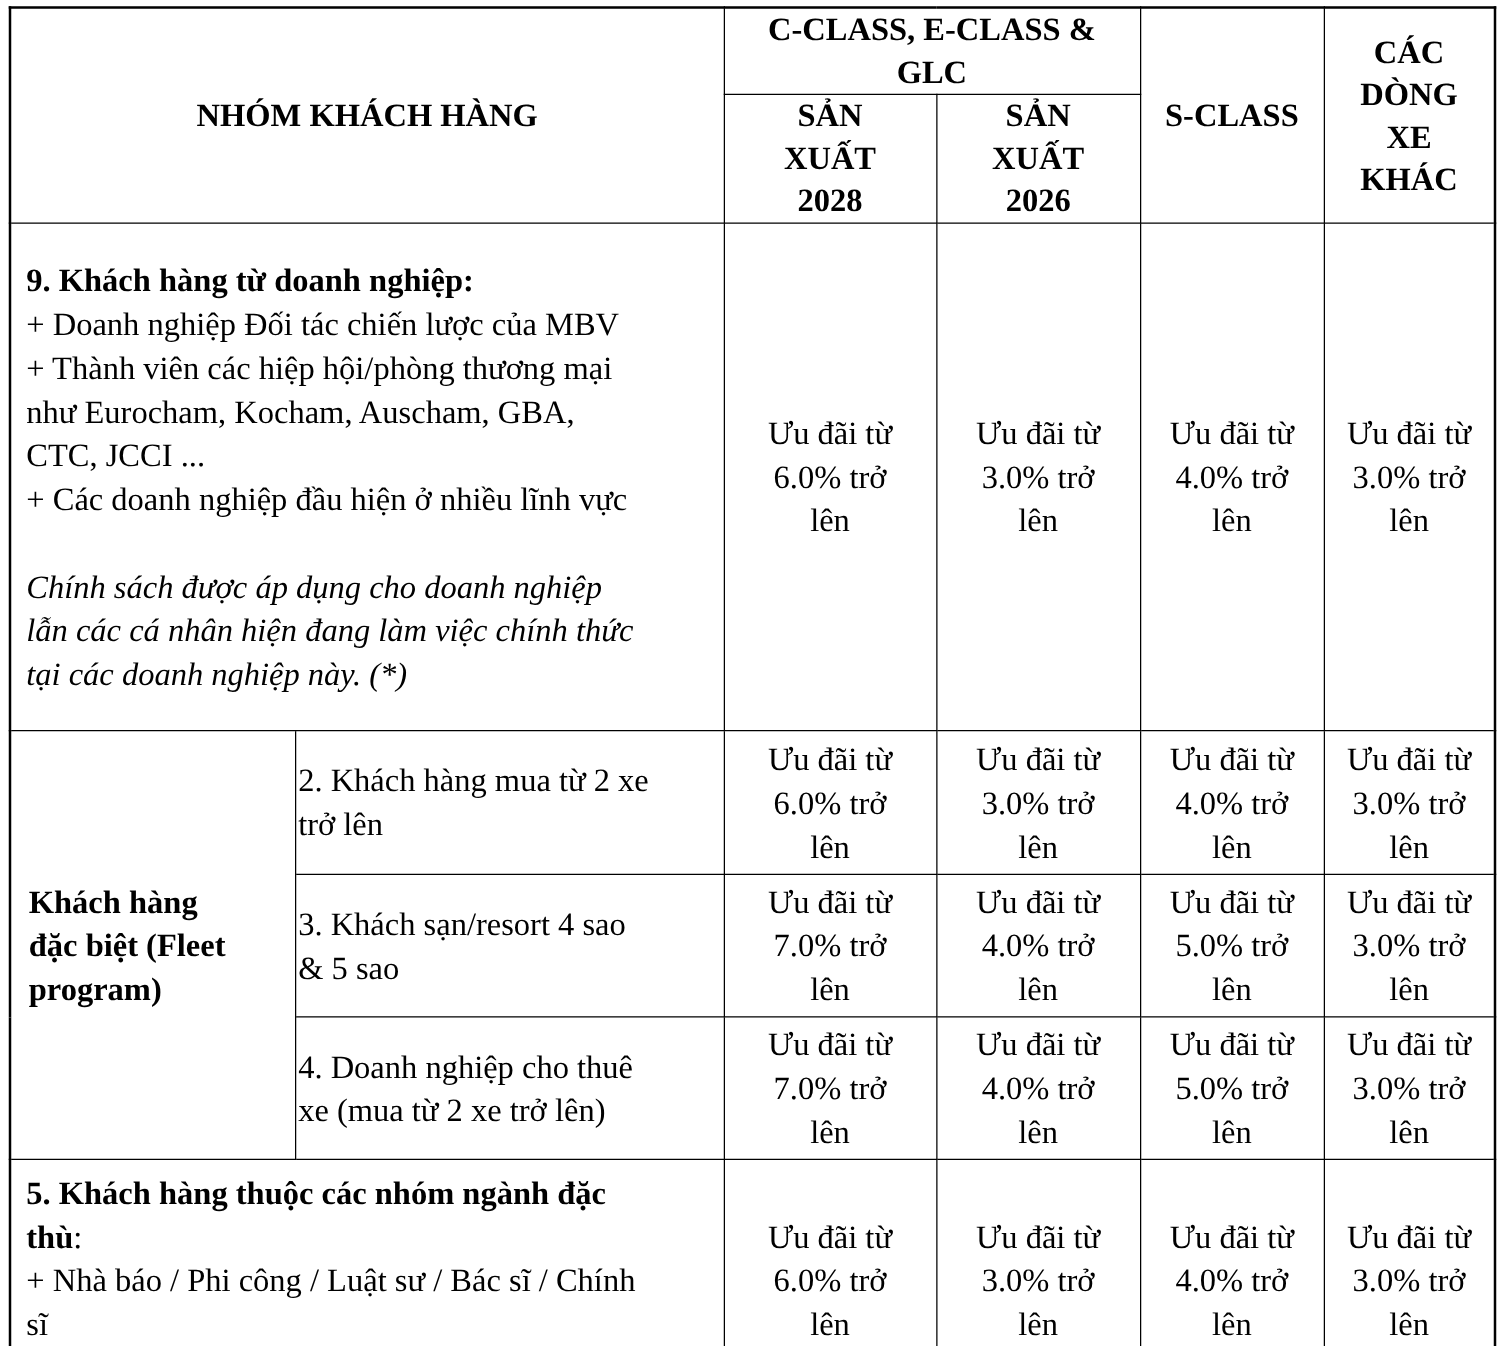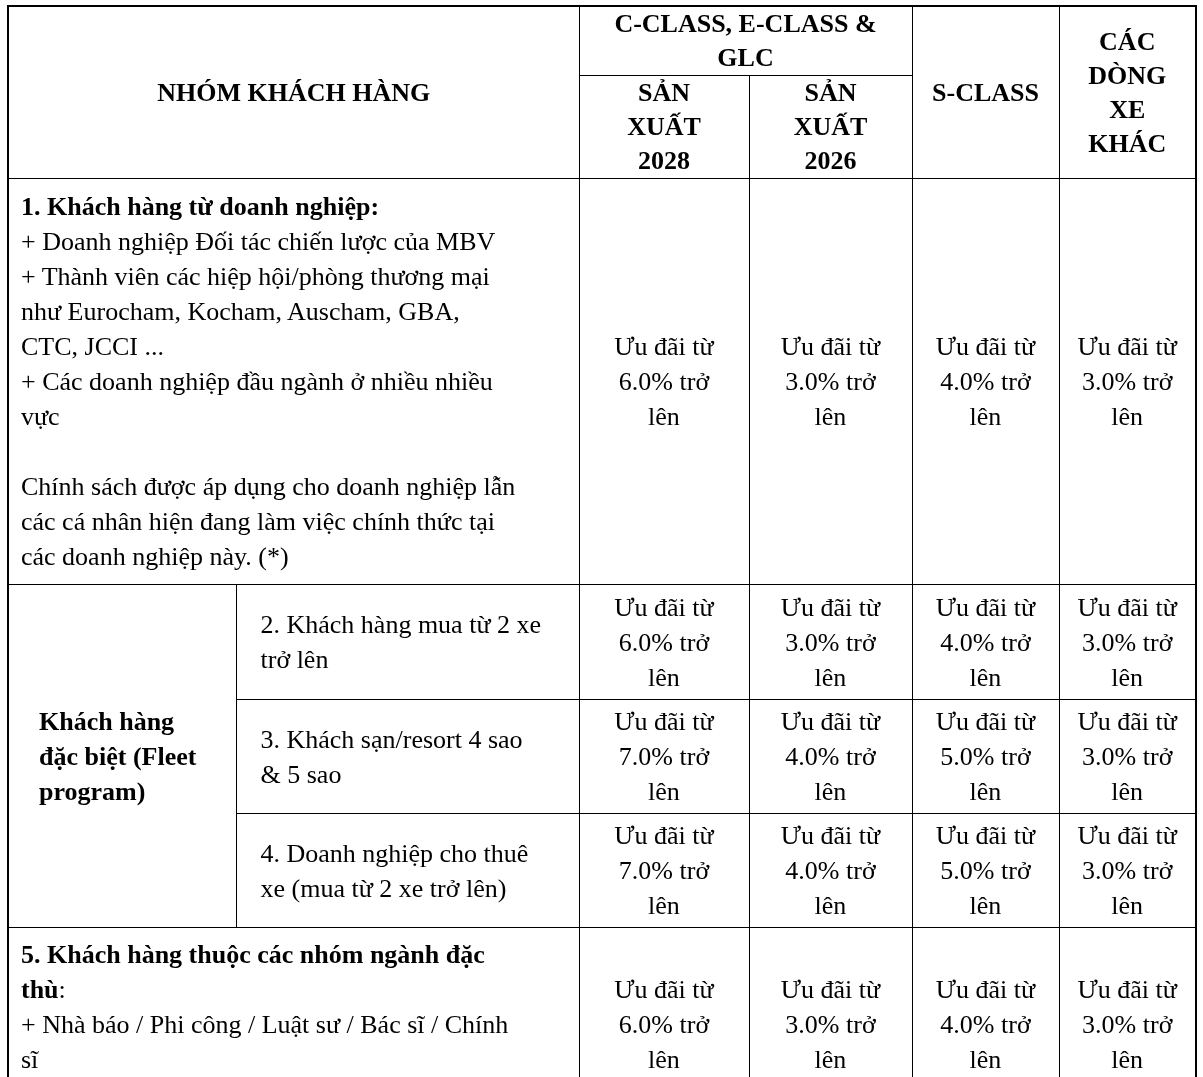--- a/index.html
+++ b/index.html
@@ -31,24 +31,24 @@
   }
   .hdr {
     font-weight: bold;
     text-align: center;
     line-height: 34px;
   }
   .hdr .inner { margin: 0 auto; }
   .group-cell { vertical-align: middle; }
   .group-cell .block { max-width: 500px; padding: 6px 0 6px 12px; }
   .bold { font-weight: bold; }
-  .note { margin-top: 35px; }
+  .note { font-style: italic; margin-top: 35px; }
   .fleet-cell { font-weight: bold; }
-  .fleet-cell .block { max-width: 160px; padding-left: 30px; }
-  .sub-cell .block { max-width: 285px; padding-left: 24px; }
+  .fleet-cell .block { max-width: 160px; padding-left: 14px; }
+  .sub-cell .block { max-width: 285px; padding-left: 2px; }
   .offer { text-align: center; }
   .offer .block { max-width: 122px; margin: 4px auto; }
 </style>
 </head>
 <body>
 
 <div class="page">
   <table class="policy">
     <colgroup>
       <col style="width:228px">
@@ -80,24 +80,24 @@
         <div class="inner" style="max-width:130px">SẢN XUẤT 2028</div>
       </td>
       <td class="hdr">
         <div class="inner" style="max-width:130px">SẢN XUẤT 2026</div>
       </td>
     </tr>
 
     <tr style="height:406px">
       <td class="group-cell" colspan="2">
         <div class="block">
-          <div class="bold">1. Khách hàng từ doanh nghiệp:</div>
+          <div class="bold">9. Khách hàng từ doanh nghiệp:</div>
           <div>+ Doanh nghiệp Đối tác chiến lược của MBV</div>
           <div>+ Thành viên các hiệp hội/phòng thương mại như Eurocham, Kocham, Auscham, GBA, CTC, JCCI ...</div>
-          <div>+ Các doanh nghiệp đầu ngành ở nhiều nhiều vực</div>
+          <div>+ Các doanh nghiệp đầu hiện ở nhiều lĩnh vực</div>
           <div class="note">Chính sách được áp dụng cho doanh nghiệp lẫn các cá nhân hiện đang làm việc chính thức tại các doanh nghiệp này. (*)</div>
         </div>
       </td>
       <td class="offer">
             <div class="block">Ưu đãi từ 6.0% trở lên</div>
           </td>
       <td class="offer">
             <div class="block">Ưu đãi từ 3.0% trở lên</div>
           </td>
       <td class="offer">

